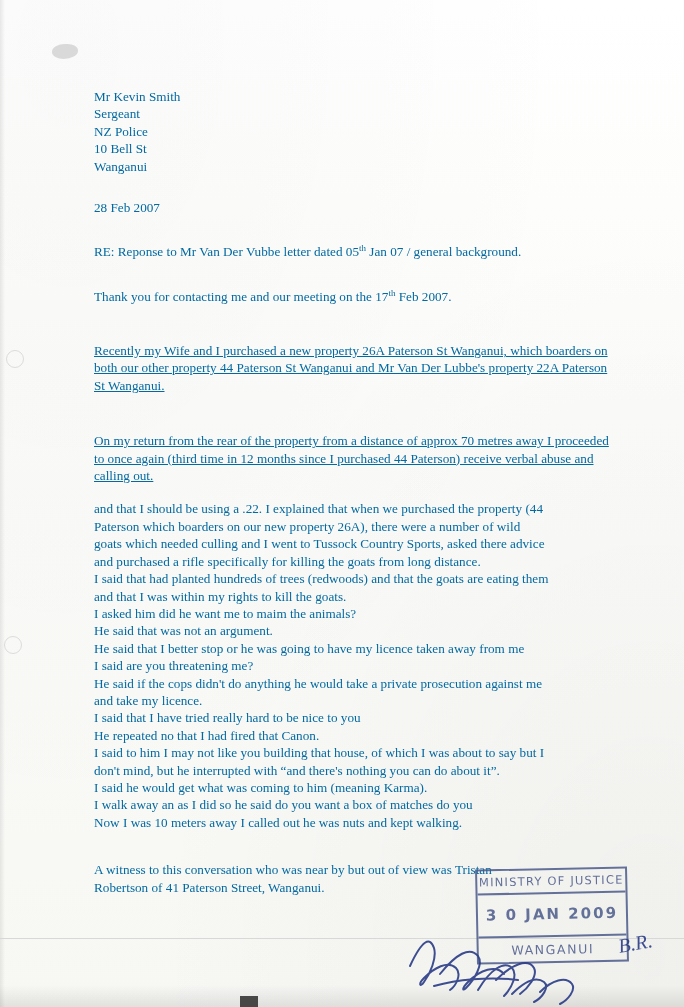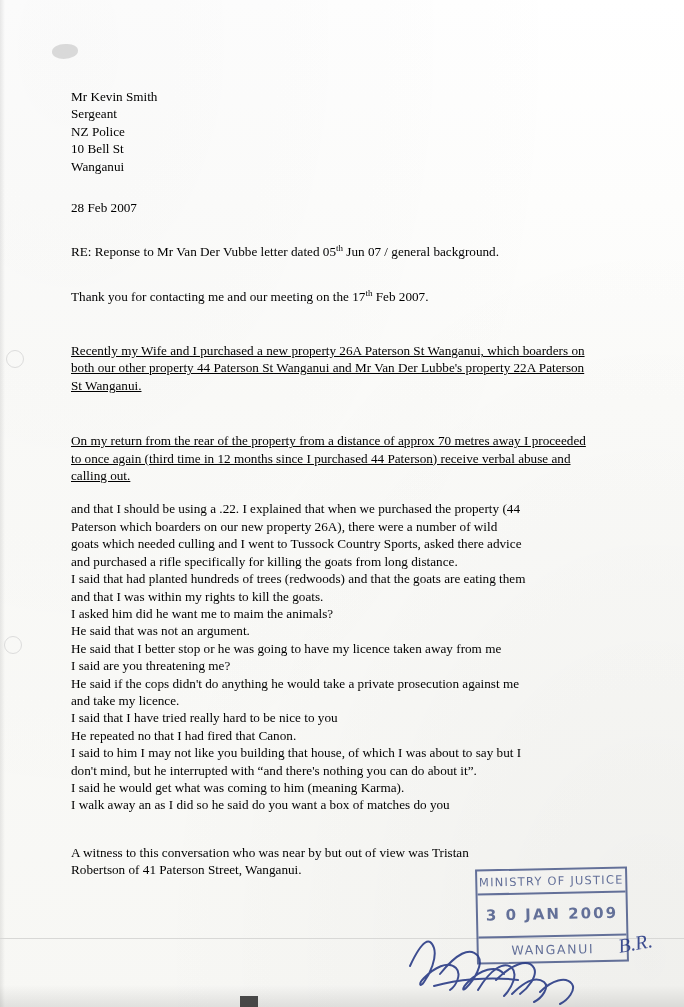--- a/index.html
+++ b/index.html
@@ -22,24 +22,24 @@
     position: absolute;
     inset: 0;
     background:
       radial-gradient(ellipse at 10% 5%, rgba(0,0,0,0.02), rgba(0,0,0,0) 60%),
       radial-gradient(ellipse at 95% 95%, rgba(0,0,0,0.03), rgba(0,0,0,0) 55%),
       linear-gradient(180deg, #ffffff 0%, #fbfbf9 40%, #f7f7f4 100%);
     pointer-events: none;
   }
   .content {
     position: absolute;
-    left: 71px;
+    left: 94px;
     top: 88px;
     width: 520px;
-    color: #000000;
+    color: #0369a1;
     font-size: 13.2px;
     line-height: 17.4px;
   }
   .block { margin-bottom: 14px; }
   .addr-line { white-space: pre; }
   .para { margin: 12px 0 0 0; text-decoration: underline; }
   .spacer-sm { height: 10px; }
   .spacer-md { height: 16px; }
   sup { font-size: 0.68em; vertical-align: super; }
 
@@ -182,21 +182,21 @@
       <div class="addr-line">Wanganui</div>
     </div>
 
     <div class="spacer-sm"></div>
 
     <div class="block">28 Feb 2007</div>
 
     <div class="spacer-sm"></div>
 
     <div class="block">
-      <span>RE: Reponse to Mr Van Der Vubbe letter dated 05</span><sup>th</sup><span> Jun 07 / general background.</span>
+      <span>RE: Reponse to Mr Van Der Vubbe letter dated 05</span><sup>th</sup><span> Jan 07 / general background.</span>
     </div>
 
     <div class="spacer-sm"></div>
 
     <div class="block">
       <span>Thank you for contacting me and our meeting on the 17</span><sup>th</sup><span> Feb 2007.</span>
     </div>
 
     <div class="spacer-sm"></div>
 
@@ -223,20 +223,21 @@
       <div>He said that I better stop or he was going to have my licence taken away from me</div>
       <div>I said are you threatening me?</div>
       <div>He said if the cops didn't do anything he would take a private prosecution against me</div>
       <div>and take my licence.</div>
       <div>I said that I have tried really hard to be nice to you</div>
       <div>He repeated no that I had fired that Canon.</div>
       <div>I said to him I may not like you building that house, of which I was about to say but I</div>
       <div>don't mind, but he interrupted with “and there's nothing you can do about it”.</div>
       <div>I said he would get what was coming to him (meaning Karma).</div>
       <div>I walk away an as I did so he said do you want a box of matches do you</div>
+      <div>Now I was 10 meters away I called out he was nuts and kept walking.</div>
     </div>
 
     <div class="spacer-md"></div>
 
     <div class="block">
       <div>A witness to this conversation who was near by but out of view was Tristan</div>
       <div>Robertson of 41 Paterson Street, Wanganui.</div>
     </div>
 
   </div>

